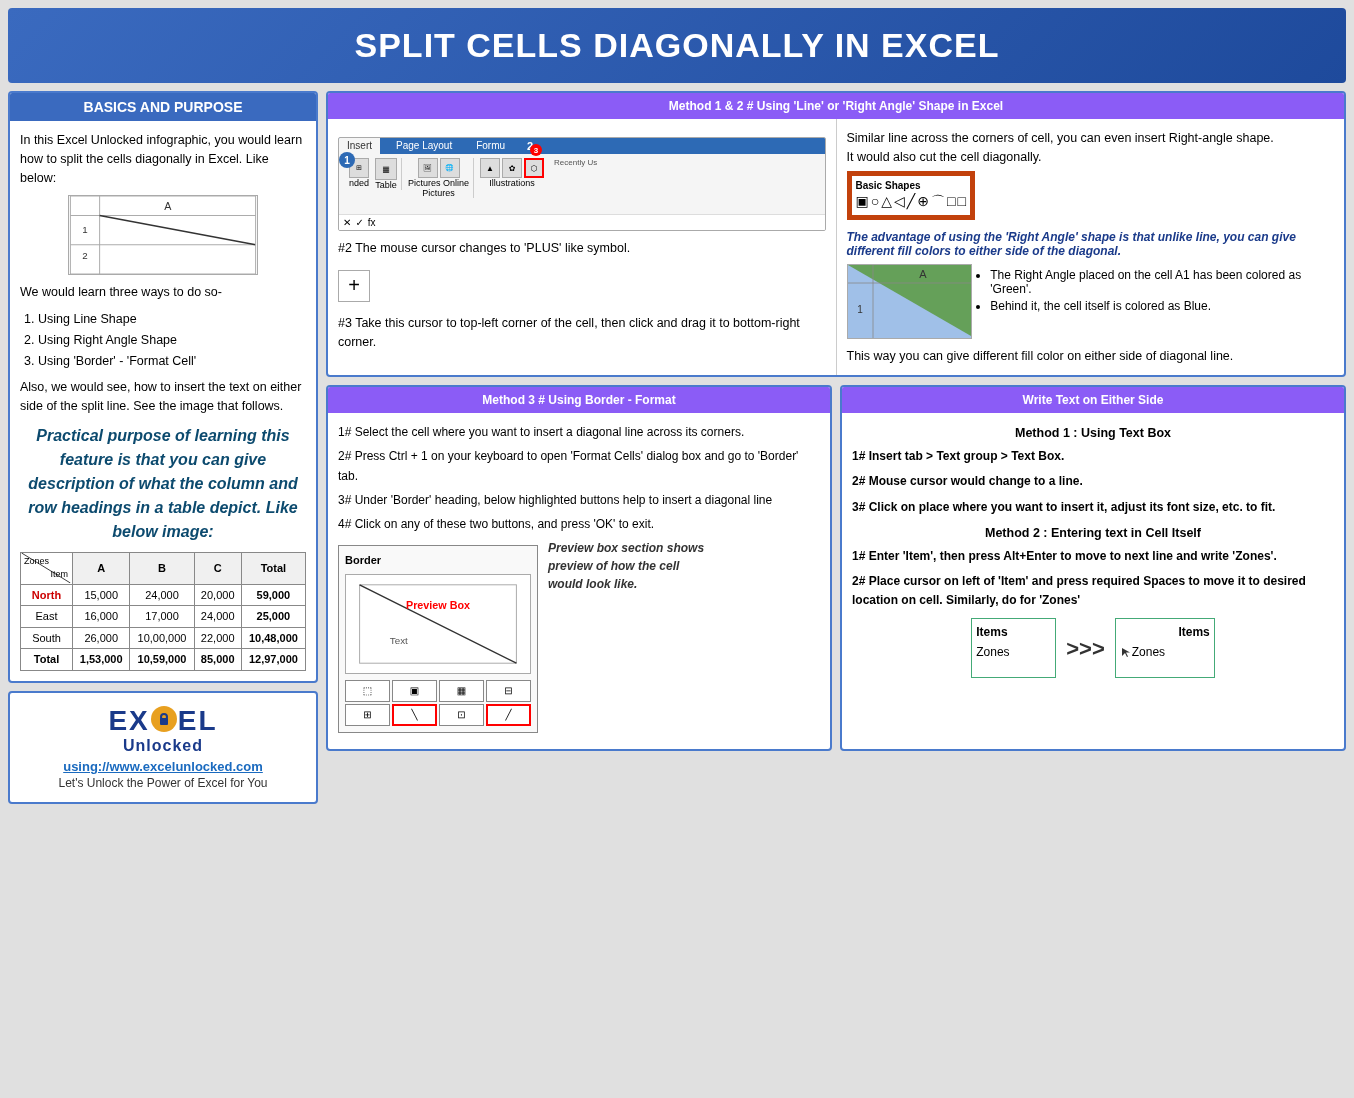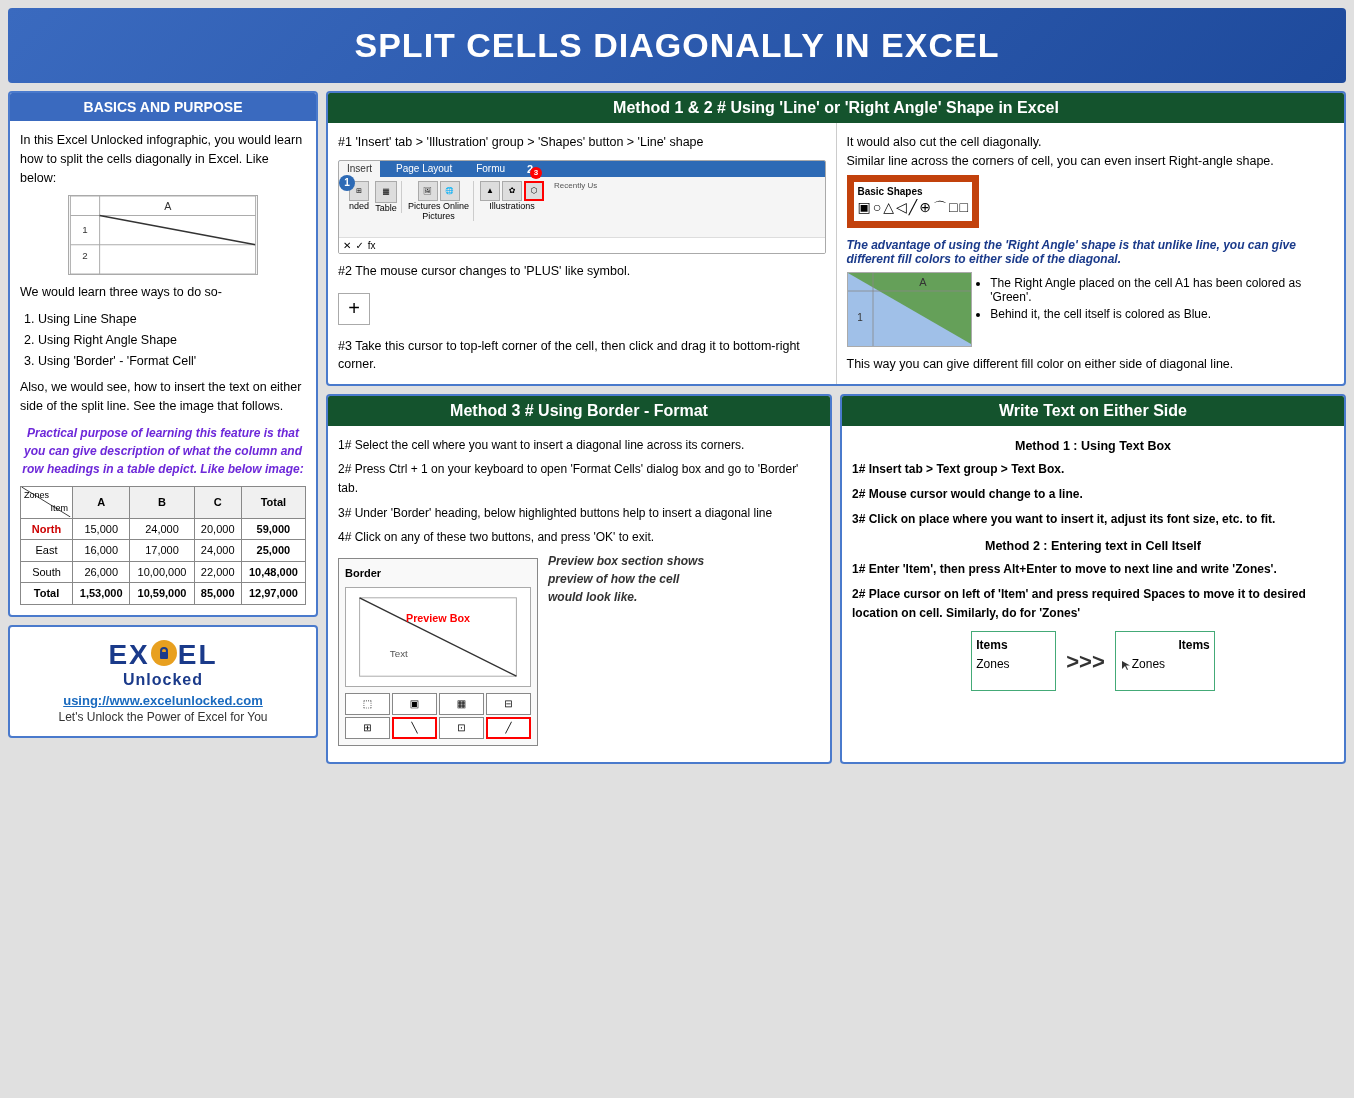--- a/index.html
+++ b/index.html
@@ -65,24 +65,24 @@
       position: relative;
       background: white;
     }
     .diagonal-cell-demo svg {
       width: 100%;
       height: 100%;
     }
     .list-items { margin: 4px 0 8px 18px; }
     .list-items li { margin-bottom: 2px; font-size: 12.5px; }
     .italic-blue {
-      color: #6d28d9;
+      color: #0c4a6e;
       font-style: italic;
       font-weight: bold;
-      font-size: 12px;
+      font-size: 16px;
       text-align: center;
       margin: 8px 0;
     }
     .table-demo {
       width: 100%;
       border-collapse: collapse;
       font-size: 11px;
       margin-top: 6px;
     }
     .table-demo td, .table-demo th {
@@ -133,24 +133,24 @@
       flex-direction: column;
       gap: 8px;
     }
     .top-right-box {
       background: white;
       border: 2px solid #4a7acc;
       border-radius: 4px;
       overflow: hidden;
     }
     .method-header {
-      background: #14532d;
+      background: #8b5cf6;
       color: white;
       font-weight: bold;
-      font-size: 16px;
+      font-size: 12px;
       padding: 6px 10px;
       text-align: center;
     }
     .method-content {
       display: flex;
       gap: 0;
     }
     .method-left {
       flex: 1;
       padding: 10px;
@@ -200,21 +200,21 @@
       margin: 6px 0;
     }
     .italic-blue-small {
       color: #1a3a8a;
       font-style: italic;
       font-weight: bold;
       font-size: 12px;
       margin: 6px 0;
     }
     .basic-shapes-img {
-      border: 7px solid #c2410c;
+      border: 5px solid #c2410c;
       padding: 4px;
       font-size: 10px;
       display: inline-block;
       margin: 4px 0;
     }
     .bs-label { font-size: 10px; font-weight: bold; margin-bottom: 2px; }
     .bs-icons { display: flex; flex-wrap: wrap; gap: 2px; font-size: 14px; }
     .bullet-list { margin: 4px 0 0 8px; font-size: 12px; }
     .bullet-list li { margin-bottom: 3px; }
     
@@ -436,21 +436,20 @@
       </div>
     </div>
 
     <div class="right-col">
 
       <div class="top-right-box">
         <div class="method-header">Method 1 &amp; 2 # Using 'Line' or 'Right Angle' Shape in Excel</div>
         <div class="method-content">
 
           <div class="method-left">
-            <p class="method-text">#1 'Insert' tab &gt; 'Illustration' group &gt; 'Shapes' button &gt; 'Line' shape</p>
 
             <div class="ribbon-mock">
               <div class="ribbon-tabs">
                 <span class="ribbon-tab active">Insert</span>
                 <span class="ribbon-tab">Page Layout</span>
                 <span class="ribbon-tab">Formu</span>
                 <span style="background:#2d6ab5;color:white;font-size:11px;padding:2px 6px;font-weight:bold;">2</span>
               </div>
               <div class="ribbon-body">
 
@@ -497,22 +496,22 @@
             </div>
 
             <p class="method-text">#2 The mouse cursor changes to 'PLUS' like symbol.</p>
             <div style="display:flex;align-items:center;gap:10px;margin:6px 0;">
               <div class="plus-symbol">+</div>
             </div>
             <p class="method-text">#3 Take this cursor to top-left corner  of the cell, then click and drag it to bottom-right corner.</p>
           </div>
 
           <div class="method-right">
+            <p class="method-text">Similar line across the corners of cell, you can even insert Right-angle shape.</p>
             <p class="method-text">It would also cut the cell diagonally.</p>
-            <p class="method-text">Similar line across the corners of cell, you can even insert Right-angle shape.</p>
 
             
             <div class="basic-shapes-img">
               <div class="bs-label">Basic Shapes</div>
               <div class="bs-icons">
                 <span>▣</span>
                 <span>○</span>
                 <span>△</span>
                 <span>◁</span>
                 <span>╱</span>

